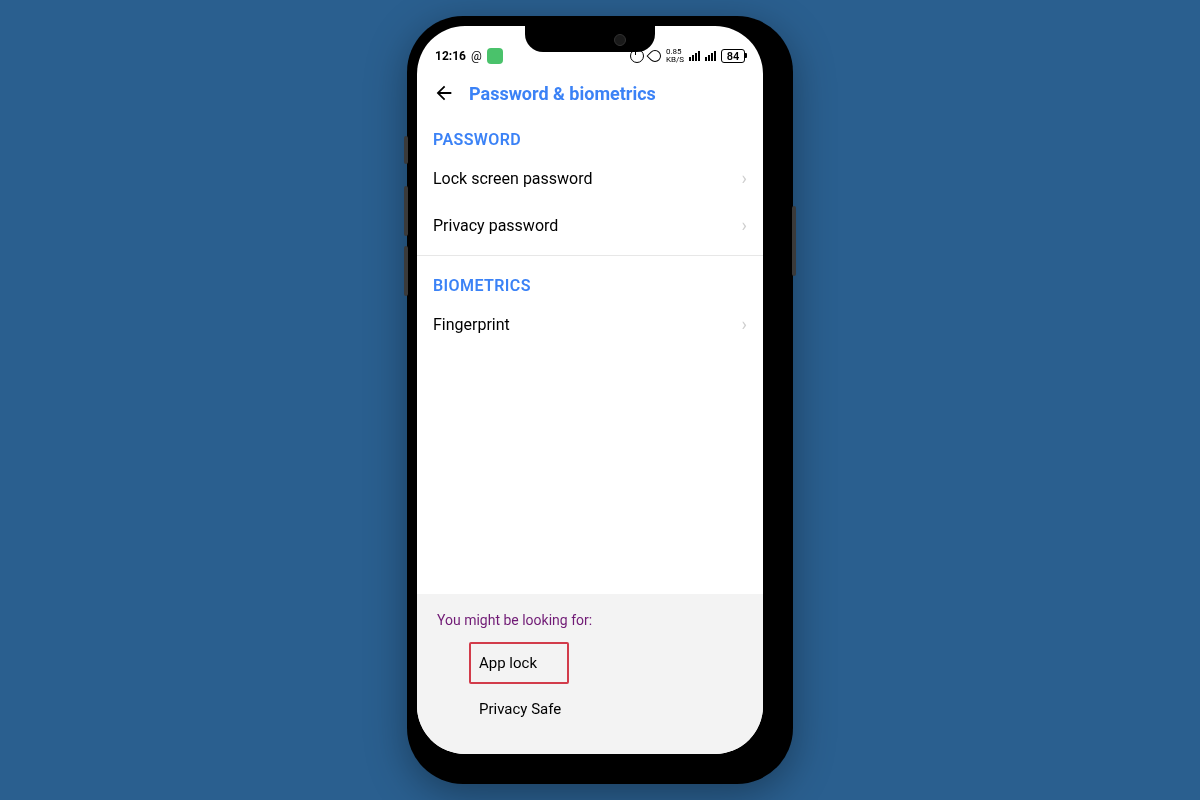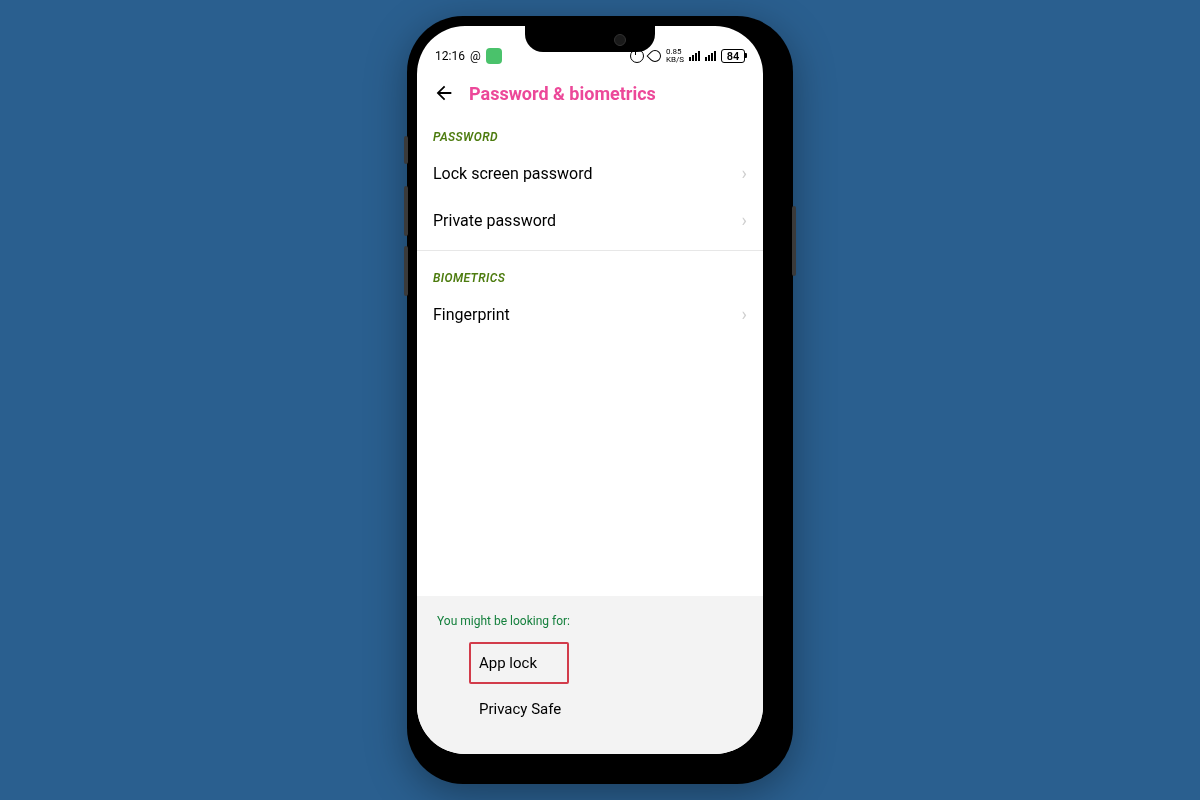--- a/index.html
+++ b/index.html
@@ -14,49 +14,49 @@
   .btn-mute{left:-3px;top:120px;width:4px;height:28px;}
   .btn-volup{left:-3px;top:170px;width:4px;height:50px;}
   .btn-voldn{left:-3px;top:230px;width:4px;height:50px;}
   .btn-pwr{right:-3px;top:190px;width:4px;height:70px;}
 
   .screen{position:absolute;top:0;left:0;right:0;bottom:0;background:#fff;display:flex;flex-direction:column;}
 
   
   .status{display:flex;align-items:center;justify-content:space-between;padding:10px 18px 4px 18px;font-size:12px;color:#000;margin-top:12px;}
   .status .left,.status .right{display:flex;align-items:center;gap:5px;}
-  .status .time{font-weight:400;}
+  .status .time{font-weight:700;}
   .app-badge{display:inline-block;width:16px;height:16px;background:#4ac26b;border-radius:4px;}
   .ic{display:inline-block;}
   .clock-ic{width:12px;height:12px;border:1.4px solid #000;border-radius:50%;position:relative;}
   .clock-ic:after{content:"";position:absolute;top:1px;left:4px;width:1.4px;height:4px;background:#000;}
   .dnd-ic{width:12px;height:12px;position:relative;}
   .dnd-ic:before{content:"";position:absolute;width:10px;height:10px;border:1.4px solid #000;border-radius:50% 50% 50% 0;transform:rotate(45deg);}
   .net-txt{font-size:8px;line-height:8px;text-align:left;}
   .signal{display:inline-flex;align-items:flex-end;gap:1px;}
   .signal i{width:2px;background:#000;display:block;}
   .signal i:nth-child(1){height:4px;} .signal i:nth-child(2){height:6px;} .signal i:nth-child(3){height:8px;} .signal i:nth-child(4){height:10px;}
   .batt{width:22px;height:12px;border:1.4px solid #000;border-radius:3px;position:relative;display:flex;align-items:center;justify-content:center;font-size:11px;font-weight:600;}
   .batt:after{content:"";position:absolute;right:-3px;top:3px;width:2px;height:5px;background:#000;border-radius:0 1px 1px 0;}
 
   
   .header{display:flex;align-items:center;gap:14px;padding:14px 16px 12px 16px;}
   .back-arrow{width:22px;height:22px;display:flex;align-items:center;justify-content:center;}
-  .title{font-size:18px;font-weight:700;color:#ec4899;}
+  .title{font-size:18px;font-weight:700;color:#3b82f6;}
 
   
   .section{padding:0 16px;}
-  .section-label{font-size:12px;font-weight:600;color:#4d7c0f;letter-spacing:.4px;padding:14px 0 6px 0;font-style:italic;}
+  .section-label{font-size:16px;font-weight:600;color:#3b82f6;letter-spacing:.4px;padding:14px 0 6px 0;}
   .row{display:flex;justify-content:space-between;padding:14px 0;font-size:16px;color:#000;}
   .chev{color:#d0d0d0;font-size:18px;line-height:1;}
   .divider{height:1px;background:#e7e7e7;margin:6px 0;}
 
   
   .footer{margin-top:auto;background:#f3f3f3;padding:14px 16px 22px 16px;}
-  .footer-label{font-size:12px;color:#15803d;margin:4px 0 12px 4px;}
+  .footer-label{font-size:14px;color:#701a75;margin:4px 0 12px 4px;}
   .sugg{font-size:15px;color:#000;padding:10px 8px;margin:2px 0;border:2px solid transparent;display:inline-block;min-width:80px;}
   .sugg.hl{border-color:#d23b4a;border-radius:2px;}
   .sugg-row{display:block;padding-left:36px;}
 
 </style>
 </head>
 <body>
 
 <div class="stage">
   <div class="phone">
@@ -109,21 +109,21 @@
           <span class="title">Password &amp; biometrics</span>
         </div>
 
         <div class="section">
           <div class="section-label">PASSWORD</div>
           <div class="row">
             <span>Lock screen password</span>
             <span class="chev">›</span>
           </div>
           <div class="row">
-            <span>Private password</span>
+            <span>Privacy password</span>
             <span class="chev">›</span>
           </div>
         </div>
 
         <div class="divider"></div>
 
         <div class="section">
           <div class="section-label">BIOMETRICS</div>
           <div class="row">
             <span>Fingerprint</span>

